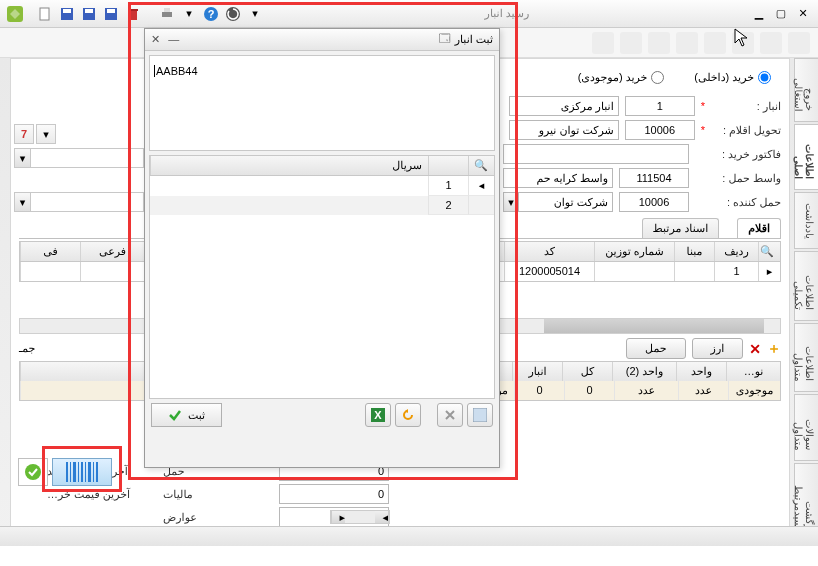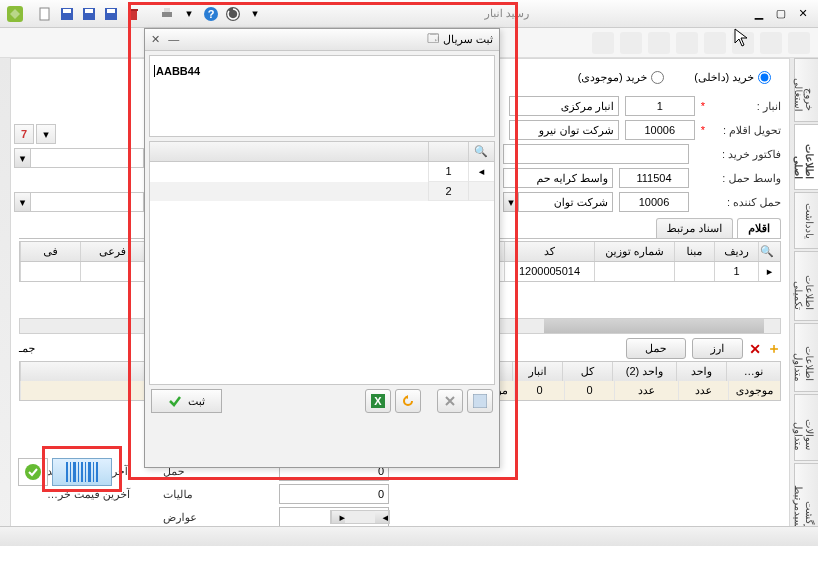--- a/index.html
+++ b/index.html
@@ -20,21 +20,21 @@
 .fields { margin-top: 8px; }
 .frow { display: flex; align-items: center; margin-bottom: 4px; gap: 6px; }
 .flabel { width: 70px; color: #333; }
 .req { color: red; }
 .inp { border: 1px solid #b8b8b8; height: 20px; padding: 0 4px; background: #fff; }
 .inp.code { width: 70px; text-align: center; }
 .inp.name { width: 110px; }
 .combo { display: flex; }
 .dd { width: 16px; height: 20px; border: 1px solid #b8b8b8; background: linear-gradient(#f8f8f8,#e0e0e0); display: flex; align-items: center; justify-content: center; cursor: pointer; }
 .tabs-mid { display: flex; border-bottom: 1px solid #c0c0c0; margin-top: 6px; }
-.tabs-mid .t { background: linear-gradient(#f8f8f8,#e8e8e8); border: 1px solid #c0c0c0; border-bottom: none; padding: 3px 10px; border-radius: 3px 3px 0 0; margin-left: 4px; cursor: pointer; }
+.tabs-mid .t { background: linear-gradient(#f8f8f8,#e8e8e8); border: 1px solid #c0c0c0; border-bottom: none; padding: 3px 10px; border-radius: 3px 3px 0 0; margin-left: 18px; cursor: pointer; }
 .tabs-mid .t.active { background: #fff; font-weight: bold; }
 .grid { border: 1px solid #c8c8c8; margin-top: 2px; }
 .gh { display: flex; background: linear-gradient(#f6f6f6,#e6e6e6); border-bottom: 1px solid #c8c8c8; }
 .gh > div, .gr > div { padding: 3px 6px; border-left: 1px solid #d4d4d4; text-align: center; }
 .gr { display: flex; background: #fff; }
 .scrollb { height: 16px; background: #ededed; border: 1px solid #d0d0d0; margin-top: 36px; position: relative; }
 .scrollb .thumb { position: absolute; right: 16px; width: 220px; height: 100%; background: linear-gradient(#d4d4d4,#c0c0c0); }
 .actions { display: flex; gap: 6px; align-items: center; margin-top: 4px; }
 .btn { background: linear-gradient(#fdfdfd,#e4e4e4); border: 1px solid #b0b0b0; border-radius: 3px; padding: 3px 18px; cursor: pointer; }
 .plus { color: #e8a000; font-size: 14px; font-weight: bold; }
@@ -50,21 +50,21 @@
 
 .barcode-btn { position: absolute; left: 52px; top: 458px; width: 60px; height: 28px; border: 1px solid #7aa8cc; background: linear-gradient(#dff0ff,#b9dcf4); display: flex; align-items: center; justify-content: center; z-index: 5; }
 .barcode-btn svg { width: 34px; height: 20px; }
 .round-green { position: absolute; left: 18px; top: 458px; width: 30px; height: 28px; background: #fff; border: 1px solid #c0c0c0; display: flex; align-items: center; justify-content: center; }
 
 .modal { position: absolute; left: 144px; top: 28px; width: 356px; height: 440px; background: #f2f2f2; border: 1px solid #9a9a9a; box-shadow: 2px 2px 6px rgba(0,0,0,.15); z-index: 20; direction: rtl; }
 .modal .ti { height: 22px; background: linear-gradient(#fdfdfd,#e6e6e6); border-bottom: 1px solid #c8c8c8; display: flex; align-items: center; padding: 0 6px; justify-content: space-between; direction: ltr; }
 .modal .ti .ctl { display: flex; gap: 8px; }
 .modal .ti .ctl span { cursor: pointer; color: #555; }
 .modal .ti .title { display: flex; align-items: center; gap: 4px; direction: rtl; }
-.modal .in-area { background: #fff; margin: 4px; border: 1px solid #c8c8c8; height: 82px; padding: 4px; text-align: left; direction: ltr; font-size: 16px; font-family: monospace; font-weight: bold; }
+.modal .in-area { background: #fff; margin: 4px; border: 1px solid #c8c8c8; height: 96px; padding: 4px; text-align: left; direction: ltr; font-size: 16px; font-family: monospace; }
 .modal .mgrid { margin: 0 4px; border: 1px solid #c8c8c8; background: #fff; height: 244px; }
 .modal .mgh { display: flex; background: linear-gradient(#f6f6f6,#e4e4e4); border-bottom: 1px solid #c8c8c8; direction: rtl; }
 .modal .mgh > div { padding: 3px 6px; border-left: 1px solid #d0d0d0; text-align: center; }
 .modal .mgr { display: flex; direction: rtl; }
 .modal .mgr.alt { background: #f2f2f2; }
 .modal .mgr > div { padding: 3px 6px; border-left: 1px solid #e4e4e4; border-bottom: 1px solid #e8e8e8; text-align: center; }
 .modal .mcount { padding: 4px 8px; color: #333; }
 .modal .mactions { display: flex; justify-content: space-between; padding: 4px 6px; }
 .modal .mactions .left { display: flex; gap: 4px; }
 .modal .mactions .ib { width: 26px; height: 24px; border: 1px solid #b0b0b0; background: linear-gradient(#fdfdfd,#e6e6e6); border-radius: 3px; display: flex; align-items: center; justify-content: center; cursor: pointer; }
@@ -353,29 +353,30 @@
     </svg>
   </div>
 
 <div class="modal">
   <div class="ti">
     <div class="ctl">
       <span>✕</span>
       <span>—</span>
     </div>
     <div class="title">
-      <span>ثبت سریال</span>
+      <span>ثبت انبار</span>
       <span>🗔</span>
     </div>
   </div>
   <div class="in-area"><span style="border-left:1px solid #000;padding-left:1px">AABB44</span></div>
   <div class="mgrid">
     <div class="mgh">
       <div style="width:26px">🔍</div>
       <div style="width:40px"></div>
+      <div style="flex:1;text-align:right">سریال</div>
     </div>
     <div class="mgr">
       <div style="width:26px">◂</div>
       <div style="width:40px">1</div>
     </div>
     <div class="mgr alt">
       <div style="width:26px"></div>
       <div style="width:40px">2</div>
     </div>
   </div>

